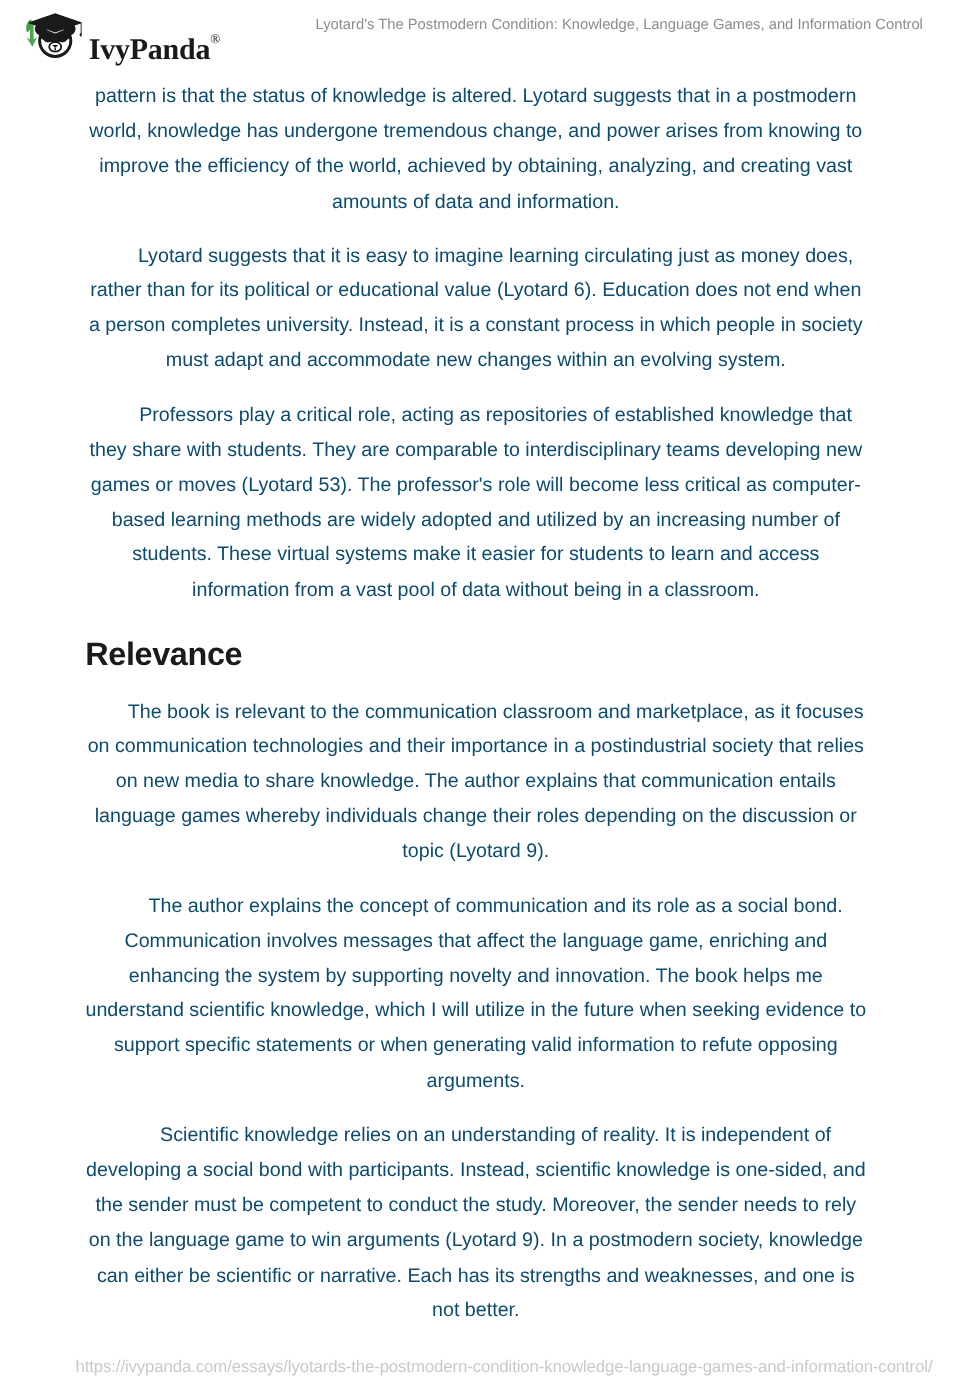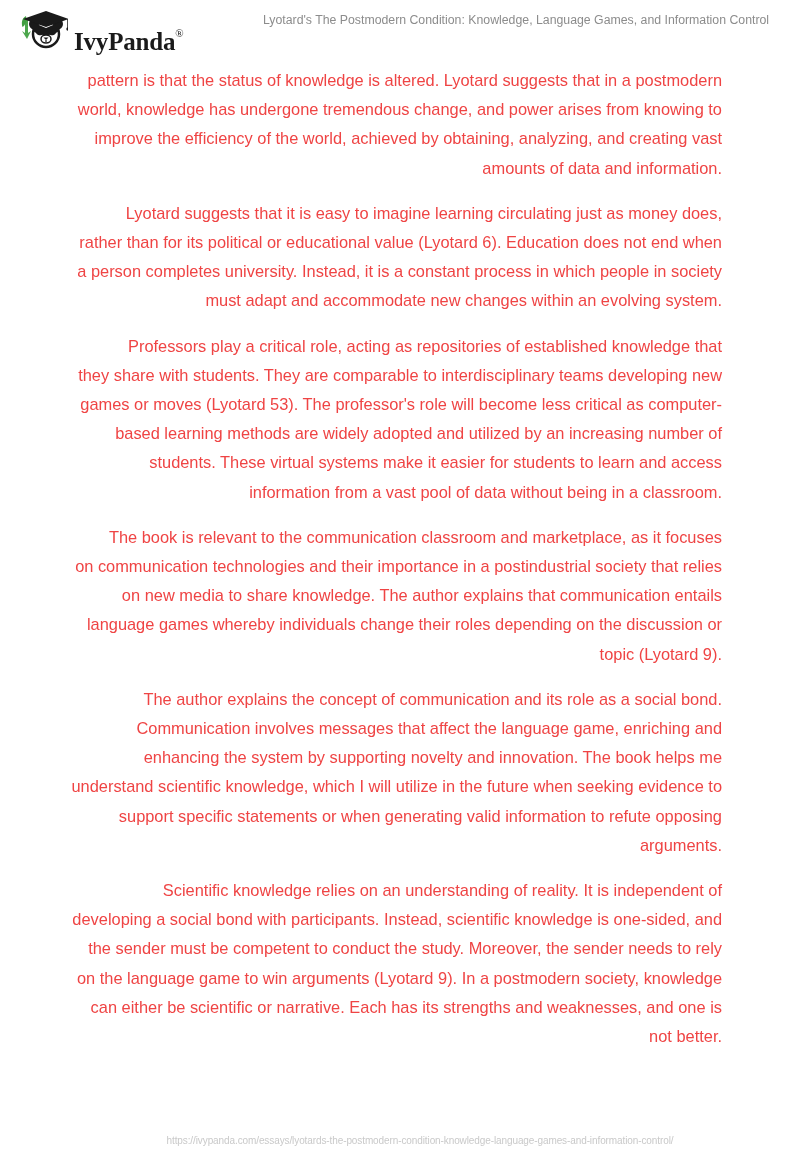--- a/index.html
+++ b/index.html
@@ -69,24 +69,24 @@
   
   .doc-body {
     position: absolute;
     left: 71px;
     top: 66px;
     width: 651px;
   }
   .doc-para {
     font-size: 16.4px;
     line-height: 29.2px;
-    color: #ef4444;
+    color: #0c4a6e;
     margin: 0 0 16px 0;
     text-indent: 33px;
-    text-align: right;
+    text-align: center;
   }
   .doc-para.no-indent {
     text-indent: 0;
   }
   .doc-heading {
     font-size: 27px;
     font-weight: bold;
     color: #1b1b1b;
     margin: 22px 0 16px 0;
     line-height: 1.25;
@@ -96,21 +96,21 @@
   
   .page-footer {
     position: absolute;
     left: 0;
     top: 1130px;
     width: 800px;
     text-align: center;
   }
   .footer-url {
     display: inline-block;
-    font-size: 10px;
+    font-size: 14px;
     color: #c9c9c9;
     letter-spacing: -0.1px;
     padding-left: 40px;
   }
 </style>
 </head>
 <body>
 
 <div class="page-header">
 
@@ -148,20 +148,21 @@
 </div>
 
 <div class="doc-body">
 
   <p class="doc-para no-indent">pattern is that the status of knowledge is altered. Lyotard suggests that in a postmodern world, knowledge has undergone tremendous change, and power arises from knowing to improve the efficiency of the world, achieved by obtaining, analyzing, and creating vast amounts of data and information.</p>
 
   <p class="doc-para">Lyotard suggests that it is easy to imagine learning circulating just as money does, rather than for its political or educational value (Lyotard 6). Education does not end when a person completes university. Instead, it is a constant process in which people in society must adapt and accommodate new changes within an evolving system.</p>
 
   <p class="doc-para">Professors play a critical role, acting as repositories of established knowledge that they share with students. They are comparable to interdisciplinary teams developing new games or moves (Lyotard 53). The professor's role will become less critical as computer-based learning methods are widely adopted and utilized by an increasing number of students. These virtual systems make it easier for students to learn and access information from a vast pool of data without being in a classroom.</p>
 
+  <h2 class="doc-heading">Relevance</h2>
 
   <p class="doc-para">The book is relevant to the communication classroom and marketplace, as it focuses on communication technologies and their importance in a postindustrial society that relies on new media to share knowledge. The author explains that communication entails language games whereby individuals change their roles depending on the discussion or topic (Lyotard 9).</p>
 
   <p class="doc-para">The author explains the concept of communication and its role as a social bond. Communication involves messages that affect the language game, enriching and enhancing the system by supporting novelty and innovation. The book helps me understand scientific knowledge, which I will utilize in the future when seeking evidence to support specific statements or when generating valid information to refute opposing arguments.</p>
 
   <p class="doc-para">Scientific knowledge relies on an understanding of reality. It is independent of developing a social bond with participants. Instead, scientific knowledge is one-sided, and the sender must be competent to conduct the study. Moreover, the sender needs to rely on the language game to win arguments (Lyotard 9). In a postmodern society, knowledge can either be scientific or narrative. Each has its strengths and weaknesses, and one is not better.</p>
 </div>
 
 <div class="page-footer">
   <span class="footer-url">https://ivypanda.com/essays/lyotards-the-postmodern-condition-knowledge-language-games-and-information-control/</span>

